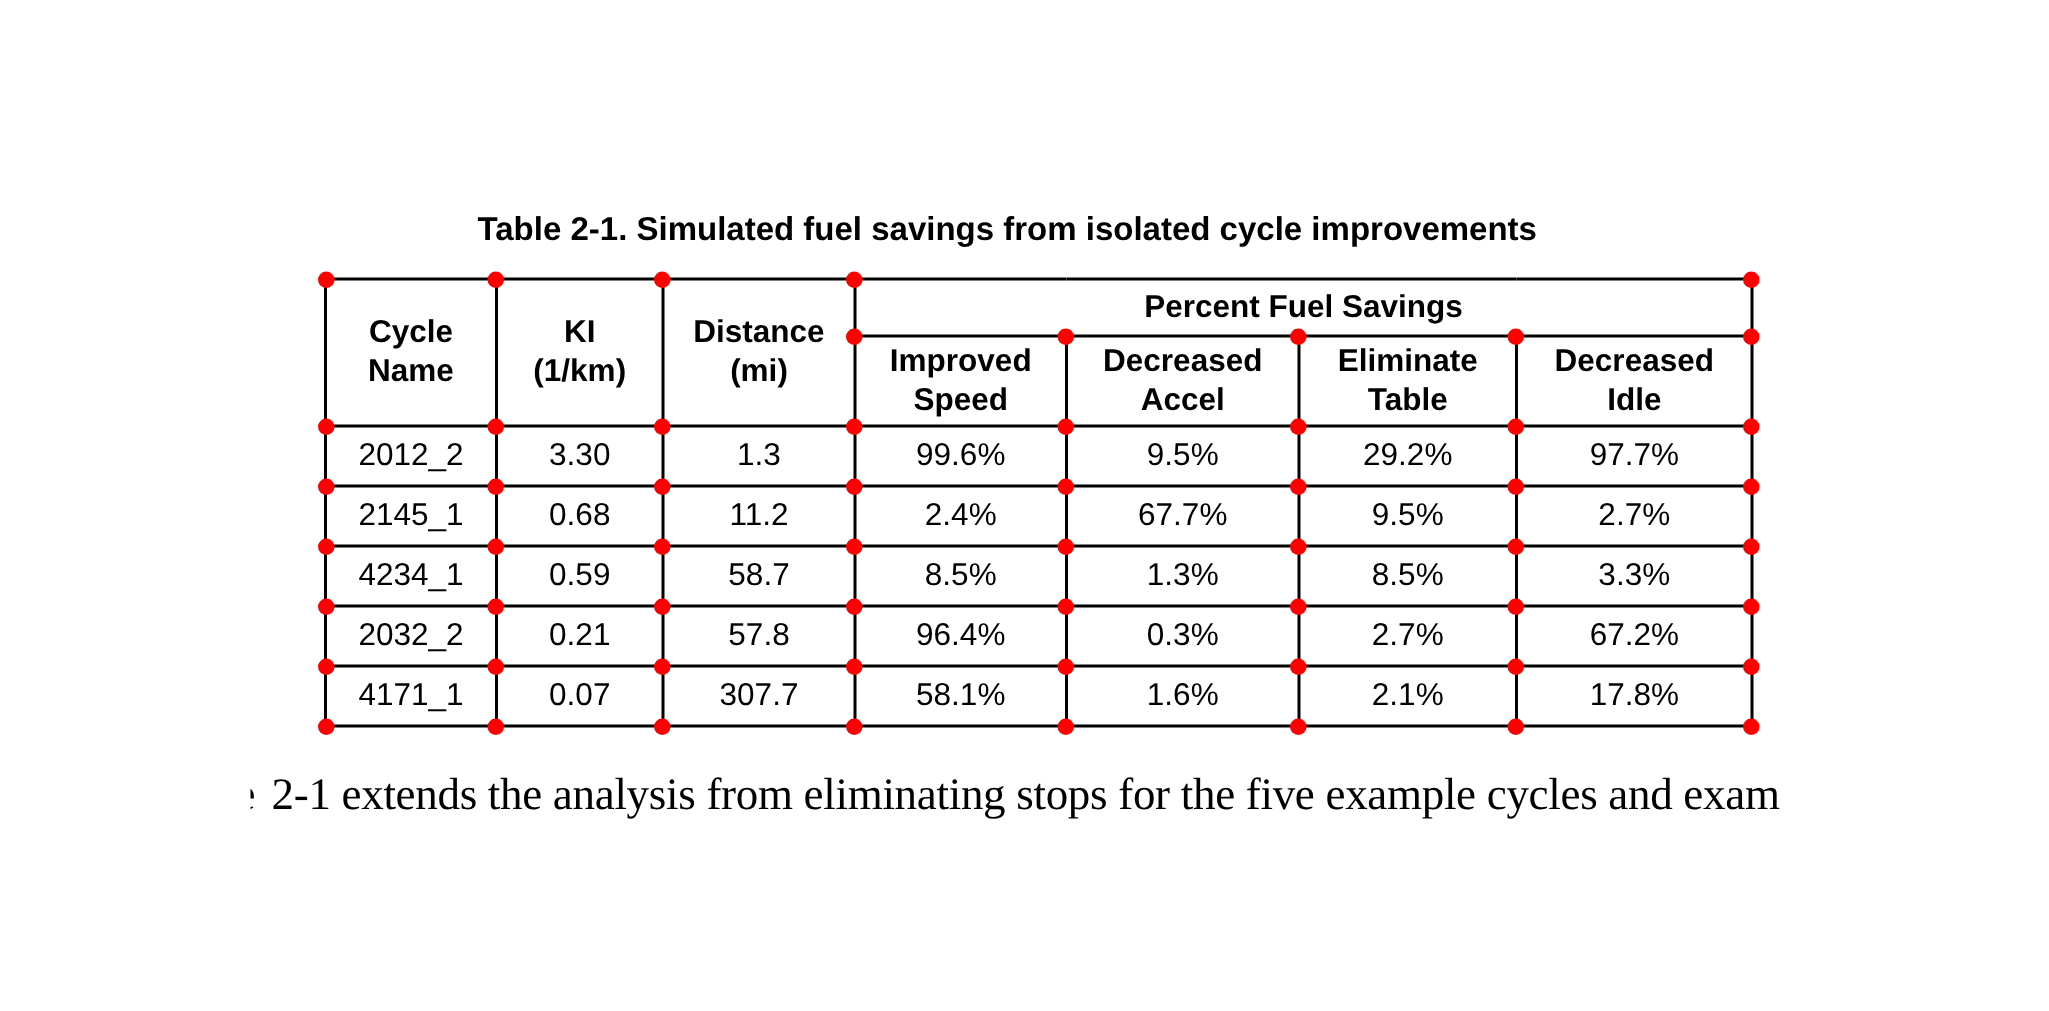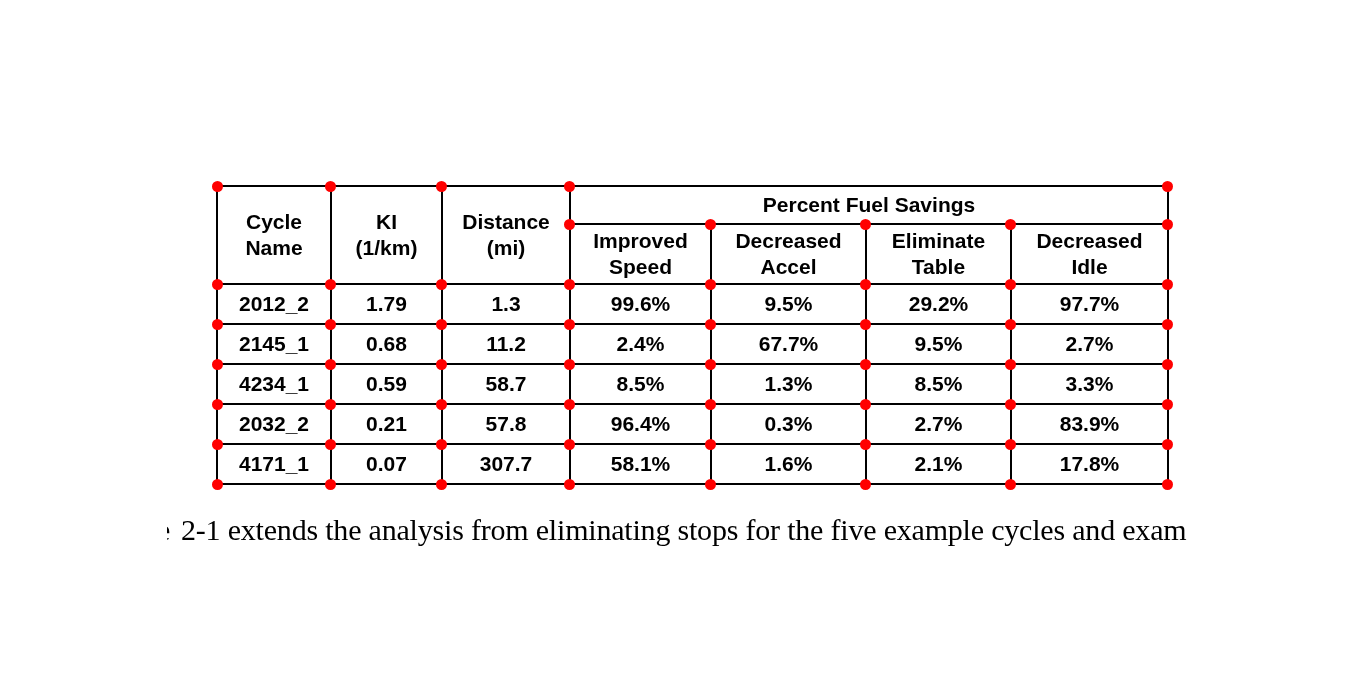--- a/index.html
+++ b/index.html
@@ -36,21 +36,21 @@
     border: 2px solid #000000;
     text-align: center;
     vertical-align: middle;
     font-size: 21px;
     padding: 0;
     white-space: pre-line;
     line-height: 1.22;
     overflow: hidden;
   }
   #fuel-table th { font-weight: bold; }
-  #fuel-table td { font-weight: bold; }
+  #fuel-table td { font-weight: normal; }
   tr.r-group  { height: 38px; margin-left: 41px; }
   tr.r-sub    { height: 60px; }
   tr.r-data   { height: 40px; }
   .dot {
     position: absolute;
     width: 11px;
     height: 11px;
     border-radius: 50%;
     z-index: 5;
   }
@@ -73,20 +73,21 @@
   .clip-frag > span {
     display: inline-block;
     margin-left: -10px;
   }
 </style>
 </head>
 <body>
 
 <div id="page">
 
+  <div id="table-title">Table 2-1. Simulated fuel savings from isolated cycle improvements</div>
 
   <table id="fuel-table">
     <colgroup>
       <col style="width:114px">
       <col style="width:111px">
       <col style="width:128px">
       <col style="width:141px">
       <col style="width:155px">
       <col style="width:145px">
       <col style="width:157px">
@@ -108,21 +109,21 @@
 Accel</th>
         <th>Eliminate
 Table</th>
         <th>Decreased
 Idle</th>
       </tr>
     </thead>
     <tbody>
       <tr class="r-data">
         <td>2012_2</td>
-        <td>1.79</td>
+        <td>3.30</td>
         <td>1.3</td>
         <td>99.6%</td>
         <td>9.5%</td>
         <td>29.2%</td>
         <td>97.7%</td>
       </tr>
       <tr class="r-data">
         <td>2145_1</td>
         <td>0.68</td>
         <td>11.2</td>
@@ -140,21 +141,21 @@
         <td>8.5%</td>
         <td>3.3%</td>
       </tr>
       <tr class="r-data">
         <td>2032_2</td>
         <td>0.21</td>
         <td>57.8</td>
         <td>96.4%</td>
         <td>0.3%</td>
         <td>2.7%</td>
-        <td>83.9%</td>
+        <td>67.2%</td>
       </tr>
       <tr class="r-data">
         <td>4171_1</td>
         <td>0.07</td>
         <td>307.7</td>
         <td>58.1%</td>
         <td>1.6%</td>
         <td>2.1%</td>
         <td>17.8%</td>
       </tr>

